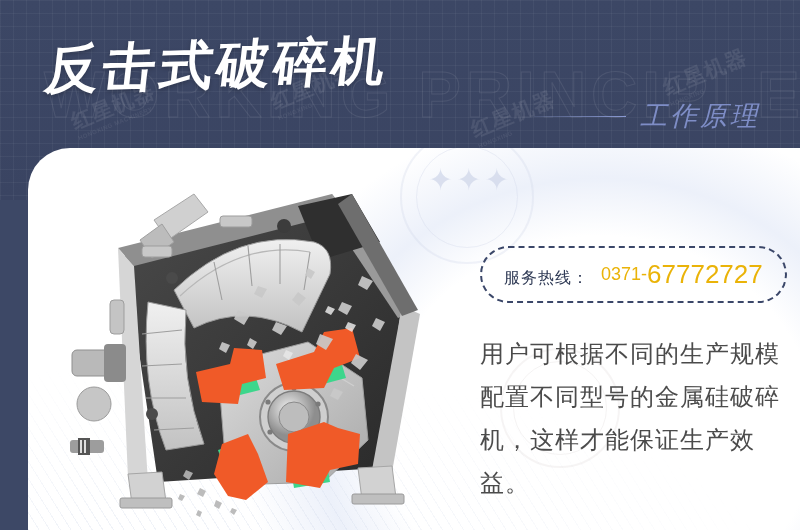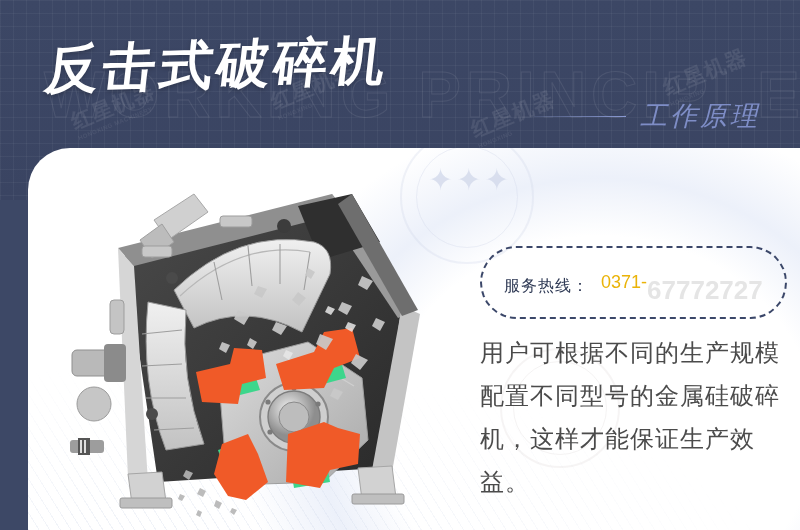--- a/index.html
+++ b/index.html
@@ -115,28 +115,28 @@
   }
   .hotline-label{
     font-size:16px;color:#2f3a55;letter-spacing:1px;
     font-family:"Liberation Sans",sans-serif;
     margin-top:8px;
   }
   .hotline-prefix{
     font-size:18px;color:#eab308;margin-left:12px;letter-spacing:0;
   }
   .hotline-number{
-    font-size:26px;font-weight:700;color:#e5e5e5;letter-spacing:0;margin-top:16px;
+    font-size:26px;font-weight:400;color:#eab308;letter-spacing:0;
   }
 
   .body-copy{
     position:absolute;left:480px;top:332px;width:300px;
     font-size:24px;line-height:43px;color:#4b4b4b;
     letter-spacing:1px;
-    font-family:Liberation Serif, serif;
+    font-family:Liberation Sans, sans-serif;
   }
   .body-wm{
     position:absolute;left:500px;top:348px;width:116px;height:116px;
     border-radius:50%;border:2px solid rgba(214,208,208,.45);
     opacity:.5;pointer-events:none;
   }
   .body-wm:after{
     content:"";position:absolute;left:11px;top:11px;right:11px;bottom:11px;
     border-radius:50%;border:1px solid rgba(214,208,208,.5);
   }

